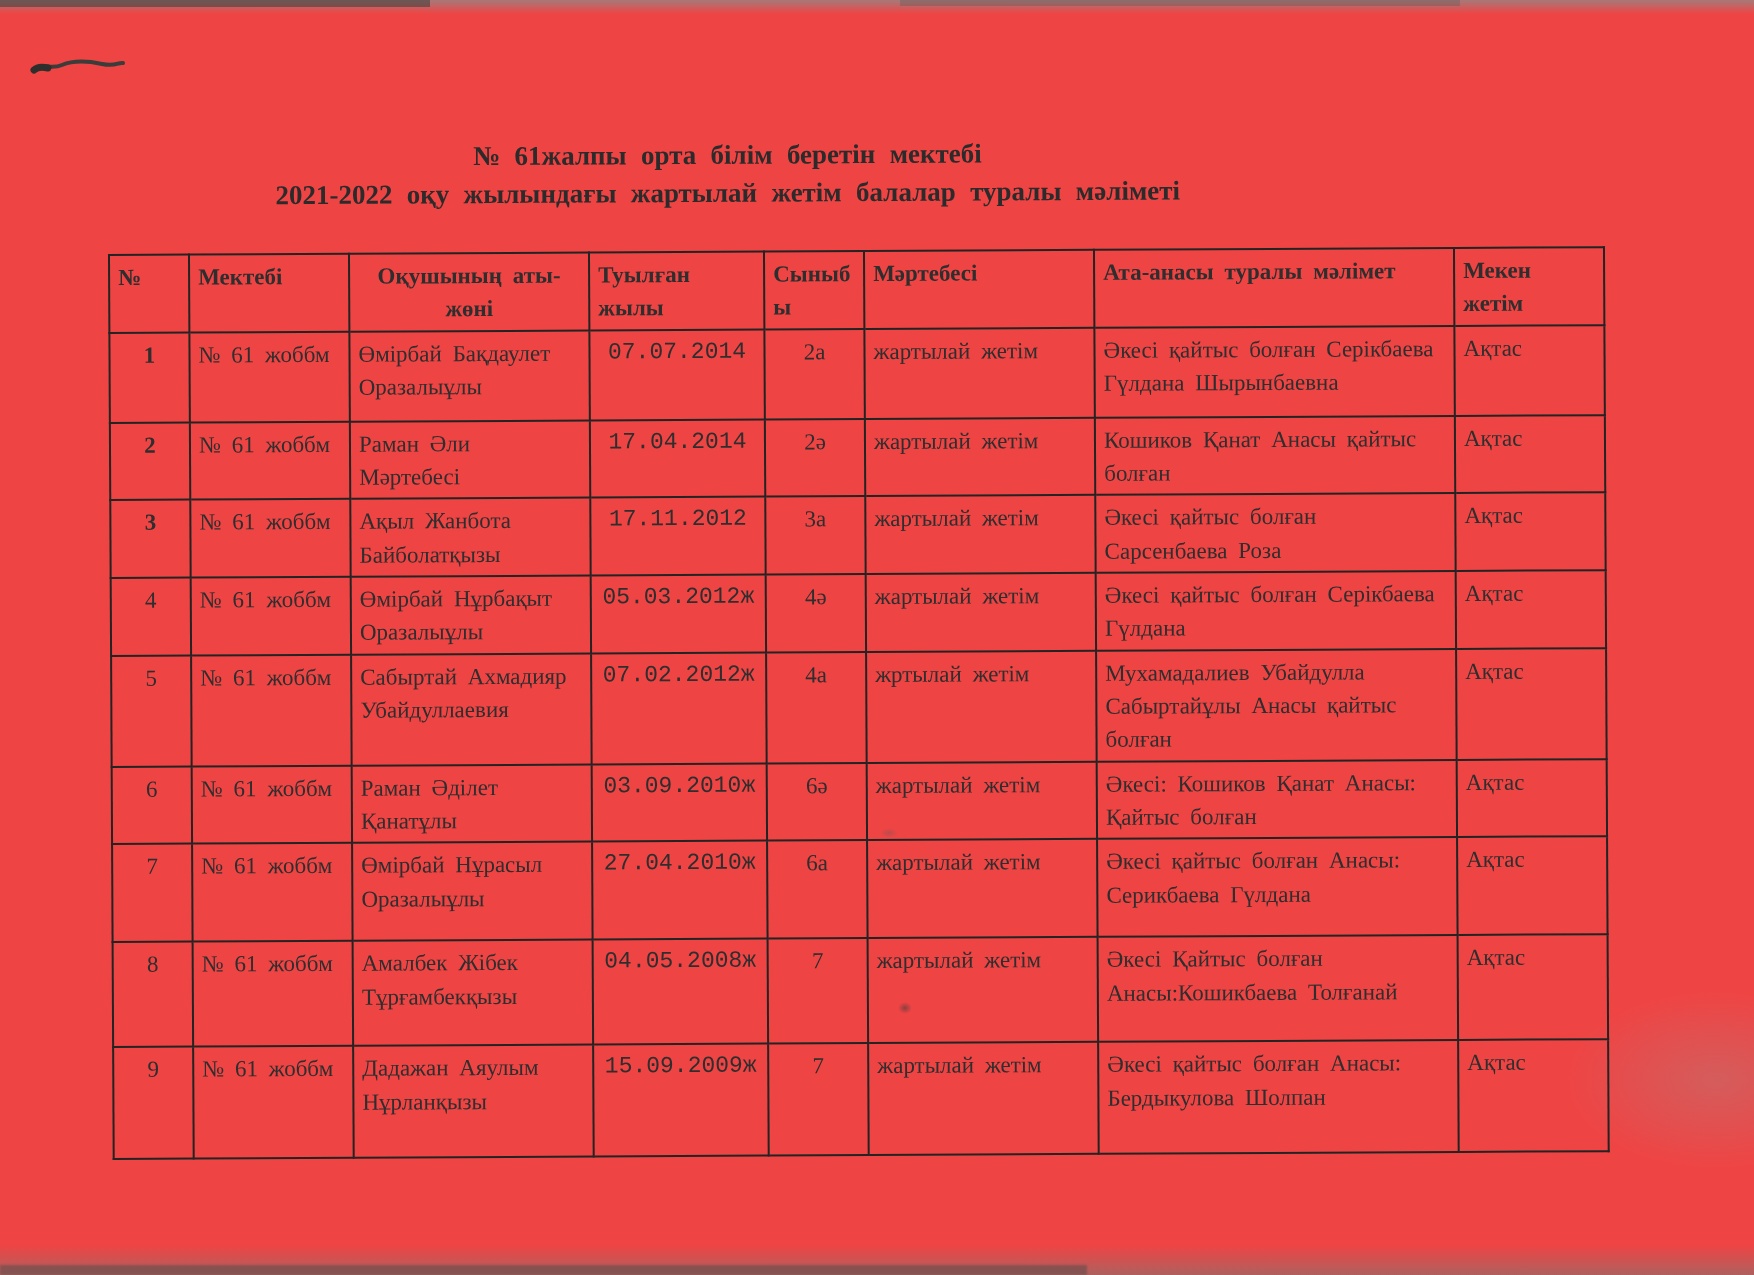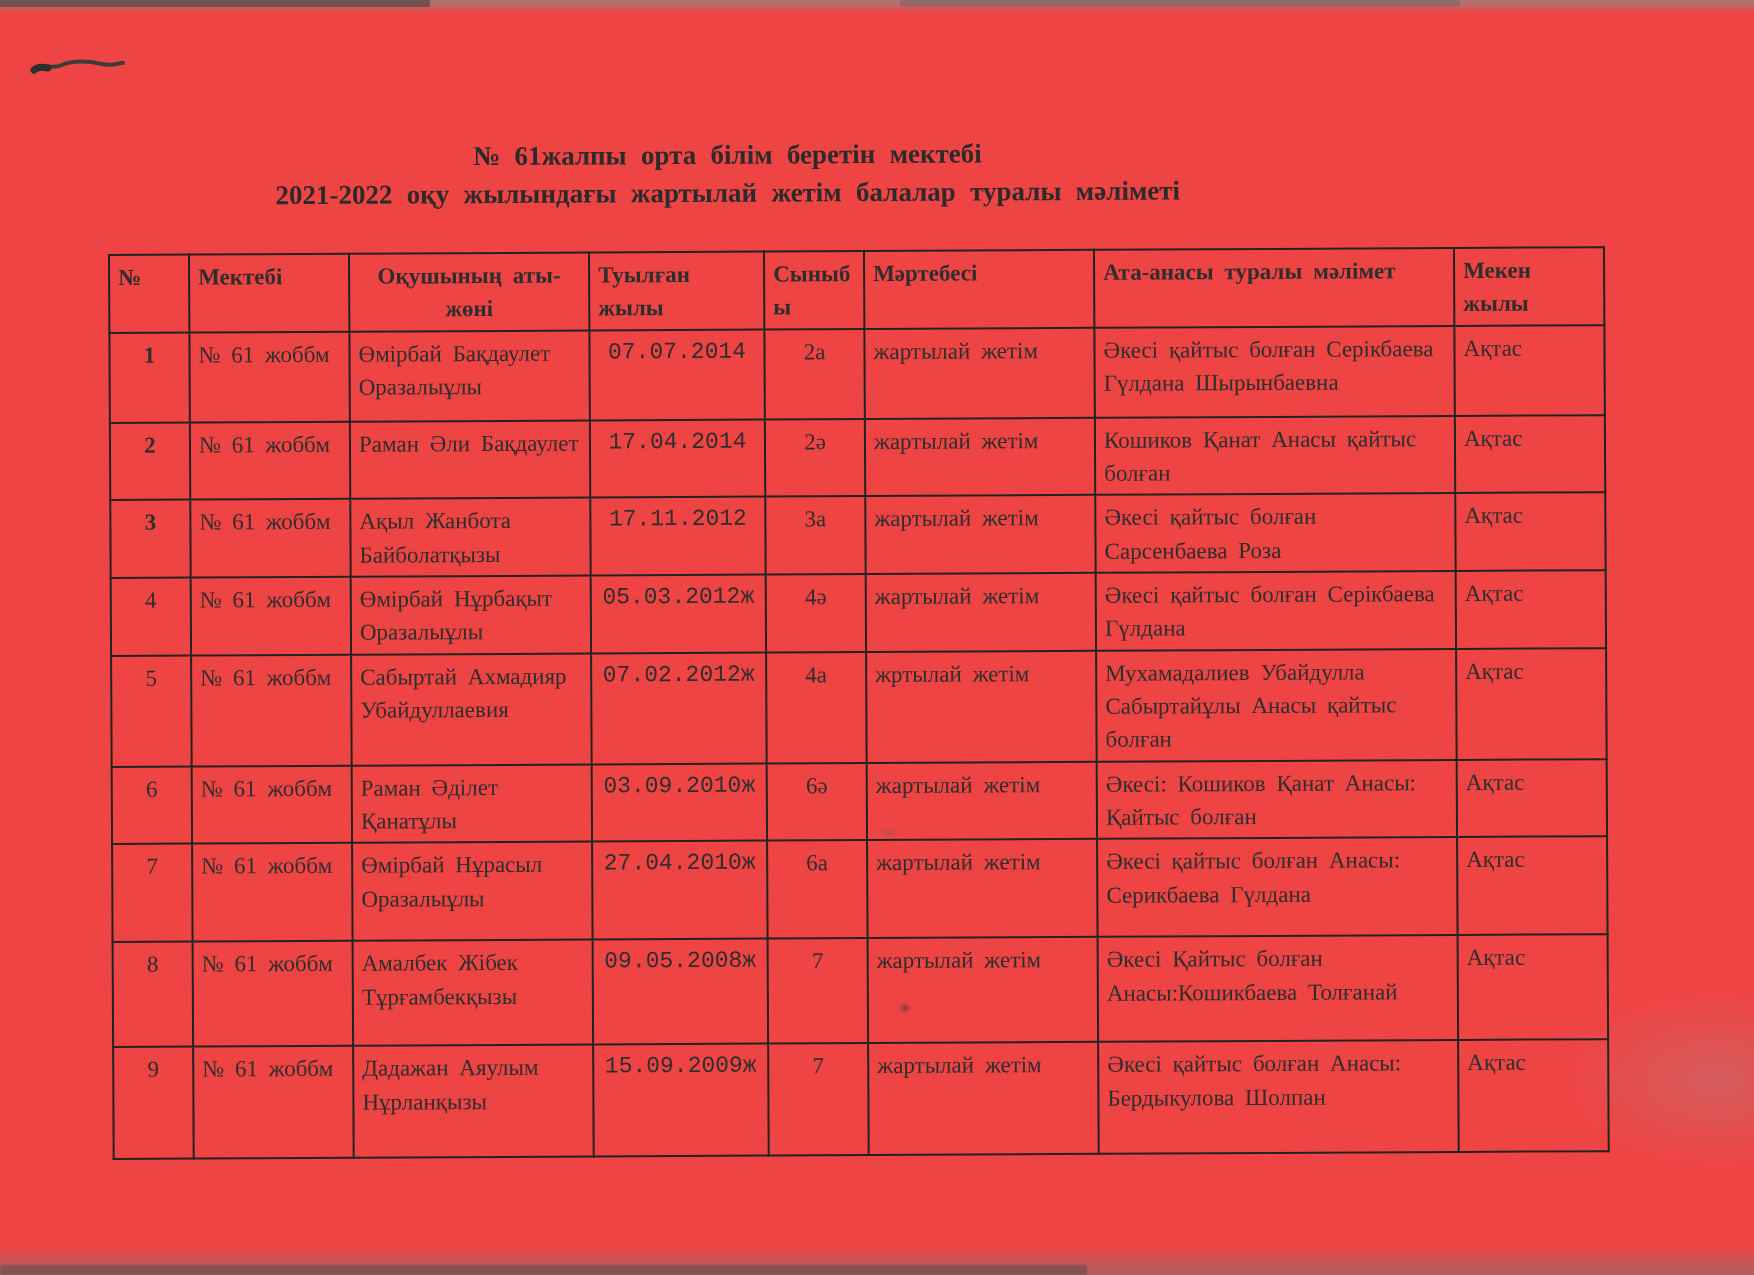--- a/index.html
+++ b/index.html
@@ -144,38 +144,38 @@
       </colgroup>
       <thead>
         <tr>
           <th>№</th>
           <th>Мектебі</th>
           <th class="th-name">Оқушының  аты-жөні</th>
           <th>Туылған жылы</th>
           <th class="th-class">Сыныбы</th>
           <th>Мәртебесі</th>
           <th>Ата-анасы  туралы  мәлімет</th>
-          <th>Мекен жылы</th>
+          <th>Мекен жетім</th>
         </tr>
       </thead>
       <tbody>
           <tr>
             <td class="col0">1</td>
             <td class="col1">№ 61 жоббм</td>
             <td class="col2">Өмірбай Бақдаулет Оразалыұлы</td>
             <td class="col3">07.07.2014</td>
             <td class="col4">2а</td>
             <td class="col5">жартылай жетім</td>
             <td class="col6">Әкесі қайтыс болған Серікбаева Гүлдана Шырынбаевна</td>
             <td class="col7">Ақтас</td>
           </tr>
           <tr>
             <td class="col0">2</td>
             <td class="col1">№ 61 жоббм</td>
-            <td class="col2">Раман Әли Бақдаулет</td>
+            <td class="col2">Раман Әли Мәртебесі</td>
             <td class="col3">17.04.2014</td>
             <td class="col4">2ә</td>
             <td class="col5">жартылай жетім</td>
             <td class="col6">Кошиков Қанат Анасы қайтыс болған</td>
             <td class="col7">Ақтас</td>
           </tr>
           <tr>
             <td class="col0">3</td>
             <td class="col1">№ 61 жоббм</td>
             <td class="col2">Ақыл Жанбота Байболатқызы</td>
@@ -222,21 +222,21 @@
             <td class="col3">27.04.2010ж</td>
             <td class="col4">6а</td>
             <td class="col5">жартылай жетім</td>
             <td class="col6">Әкесі қайтыс болған Анасы: Серикбаева Гүлдана</td>
             <td class="col7">Ақтас</td>
           </tr>
           <tr>
             <td class="col0">8</td>
             <td class="col1">№ 61 жоббм</td>
             <td class="col2">Амалбек Жібек Тұрғамбекқызы</td>
-            <td class="col3">09.05.2008ж</td>
+            <td class="col3">04.05.2008ж</td>
             <td class="col4">7</td>
             <td class="col5">жартылай жетім</td>
             <td class="col6">Әкесі Қайтыс болған Анасы:Кошикбаева Толғанай</td>
             <td class="col7">Ақтас</td>
           </tr>
           <tr>
             <td class="col0">9</td>
             <td class="col1">№ 61 жоббм</td>
             <td class="col2">Дадажан Аяулым Нұрланқызы</td>
             <td class="col3">15.09.2009ж</td>

